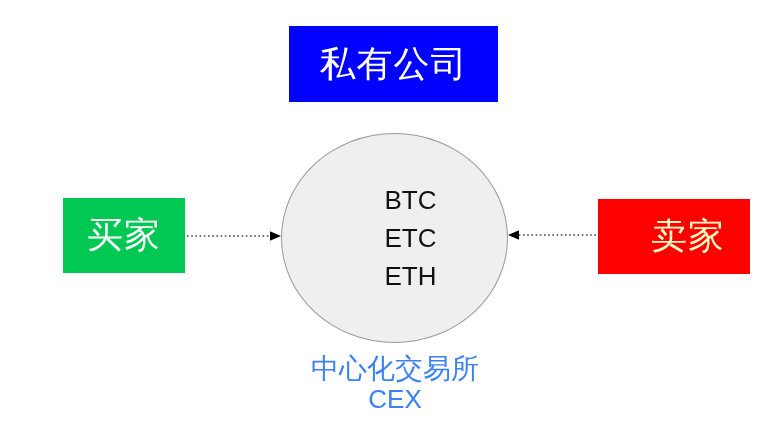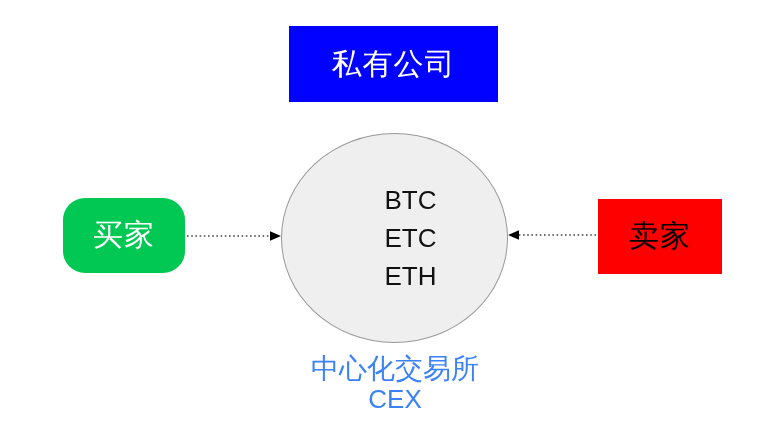--- a/index.html
+++ b/index.html
@@ -14,36 +14,35 @@
     height: 438px;
     background: #ffffff;
     overflow: hidden;
   }
   .box {
     position: absolute;
     display: flex;
     align-items: center;
     justify-content: center;
     color: #ffffff;
-    font-size: 30px;
+    font-size: 36px;
     letter-spacing: 1px;
     white-space: nowrap;
   }
   .box-top {
     left: 289px;
     top: 26px;
     width: 209px;
     height: 76px;
   }
   .box-left {
     left: 63px;
     top: 198px;
     width: 122px;
     height: 75px;
-    border-radius: 22px;
   }
   .box-right {
     left: 598px;
     top: 199px;
     width: 124px;
     height: 75px;
   }
   .ellipse {
     position: absolute;
     left: 281px;
@@ -115,21 +114,21 @@
   <div class="ellipse" style="background-color: rgb(239, 239, 239); border-color: rgb(153, 153, 153); color: rgb(17, 17, 17);">
     <div class="asset-line">BTC</div>
     <div class="asset-line">ETC</div>
     <div class="asset-line">ETH</div>
   </div>
 
   <div class="box box-left" style="background-color: rgb(0, 200, 83); color: rgb(255, 255, 255);">
     <span>买家</span>
   </div>
 
-  <div class="box box-right" style="background-color: rgb(255, 0, 0); color: #000000;">
+  <div class="box box-right" style="background-color: rgb(255, 0, 0); color: #fef9c3; padding-left: 28px;">
     <span>卖家</span>
   </div>
 
   <div class="caption" style="color: #3b82f6;">
     <div class="caption-line1">中心化交易所</div>
     <div class="caption-line2">CEX</div>
   </div>
 
 </div>
 

